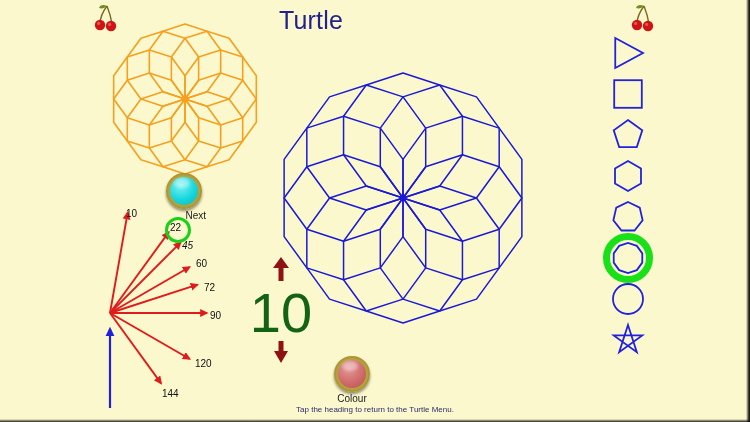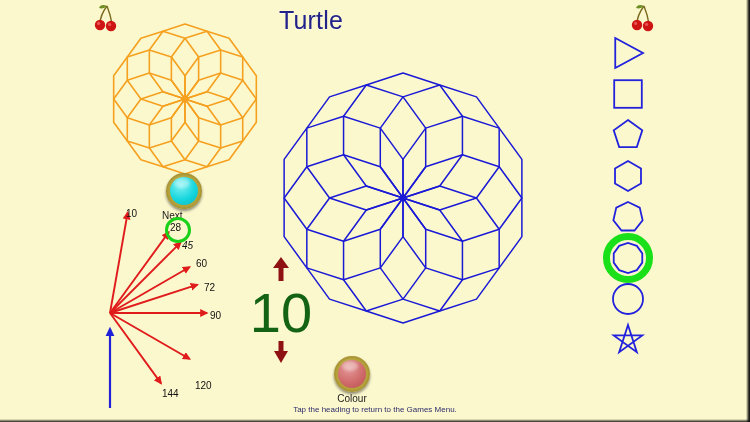--- a/index.html
+++ b/index.html
@@ -49,21 +49,21 @@
   
   .rosette { position: absolute; }
   .rosette.orange { left: 104px; top: 18px; }
   .rosette.blue   { left: 272px; top: 24px; }
 
   
   .nextwrap {
     position: absolute;
     left: 162px; top: 173px;
     width: 44px;
-    text-align: left;
+    text-align: right;
   }
   .bigbtn {
     width: 36px; height: 36px;
     border-radius: 50%;
     margin: 0 auto;
     position: relative;
     box-shadow: 0 2px 3px rgba(0,0,0,0.45);
   }
   .bigbtn .ring {
     position: absolute;
@@ -253,26 +253,26 @@
         <line x1="10" y1="113" x2="68.8" y2="32.1" stroke="#e01b1b" stroke-width="1.9" marker-end="url(#arrowRed)"></line>
         <line x1="10" y1="113" x2="80.7" y2="42.3" stroke="#e01b1b" stroke-width="1.9" marker-end="url(#arrowRed)"></line>
         <line x1="10" y1="113" x2="89.7" y2="67.0" stroke="#e01b1b" stroke-width="1.9" marker-end="url(#arrowRed)"></line>
         <line x1="10" y1="113" x2="97.5" y2="84.6" stroke="#e01b1b" stroke-width="1.9" marker-end="url(#arrowRed)"></line>
         <line x1="10" y1="113" x2="107.0" y2="113.0" stroke="#e01b1b" stroke-width="1.9" marker-end="url(#arrowRed)"></line>
         <line x1="10" y1="113" x2="89.7" y2="159.0" stroke="#e01b1b" stroke-width="1.9" marker-end="url(#arrowRed)"></line>
         <line x1="10" y1="113" x2="61.1" y2="183.4" stroke="#e01b1b" stroke-width="1.9" marker-end="url(#arrowRed)"></line>
       </svg>
     <div id="fan-labels">
         <div class="fanlabel" style="left: 26px; top: 8px;">10</div>
-        <div class="fanlabel" style="left: 70px; top: 22px;">28</div>
+        <div class="fanlabel" style="left: 70px; top: 22px;">22</div>
         <div class="fanlabel" style="left: 82px; top: 40px; font-style: italic;">45</div>
         <div class="fanlabel" style="left: 96px; top: 58px;">60</div>
         <div class="fanlabel" style="left: 104px; top: 82px;">72</div>
         <div class="fanlabel" style="left: 110px; top: 110px;">90</div>
-        <div class="fanlabel" style="left: 95px; top: 158px; margin-top: 22px;">120</div>
+        <div class="fanlabel" style="left: 95px; top: 158px;">120</div>
         <div class="fanlabel" style="left: 62px; top: 188px;">144</div>
       </div>
     <div id="fan-select">
         <div class="sel-ring" style="left: 65px; top: 17px; border-color: rgb(25, 209, 25);"></div>
       </div>
   </div>
 
   <div class="stepper">
     <div class="step-arrow">
       <svg width="24" height="26" viewBox="0 0 24 26">
@@ -291,21 +291,21 @@
     <div class="cmd">
       <div class="bigbtn">
         <div class="ring"></div>
         <div class="face redface"></div>
         <div class="gloss"></div>
       </div>
       <div class="btn-label">Colour</div>
     </div>
   </div>
 
-  <div class="footer">Tap the heading to return to the Games Menu.</div>
+  <div class="footer">Tap the heading to return to the Turtle Menu.</div>
 
   <div class="palette" id="palette">
       <div class="pal-item">
         <svg width="38" height="38" viewBox="0 0 38 38" style="position: relative;">
           <polygon points="6.25,4 34,19 6.25,34" fill="none" stroke="#2222dd" stroke-width="1.8"></polygon>
         </svg>
       </div>
       <div class="pal-item">
         <svg width="38" height="38" viewBox="0 0 38 38" style="position: relative;">
           <rect x="5.199999999999999" y="5.199999999999999" width="27.6" height="27.6" fill="none" stroke="#2222dd" stroke-width="1.8"></rect>

